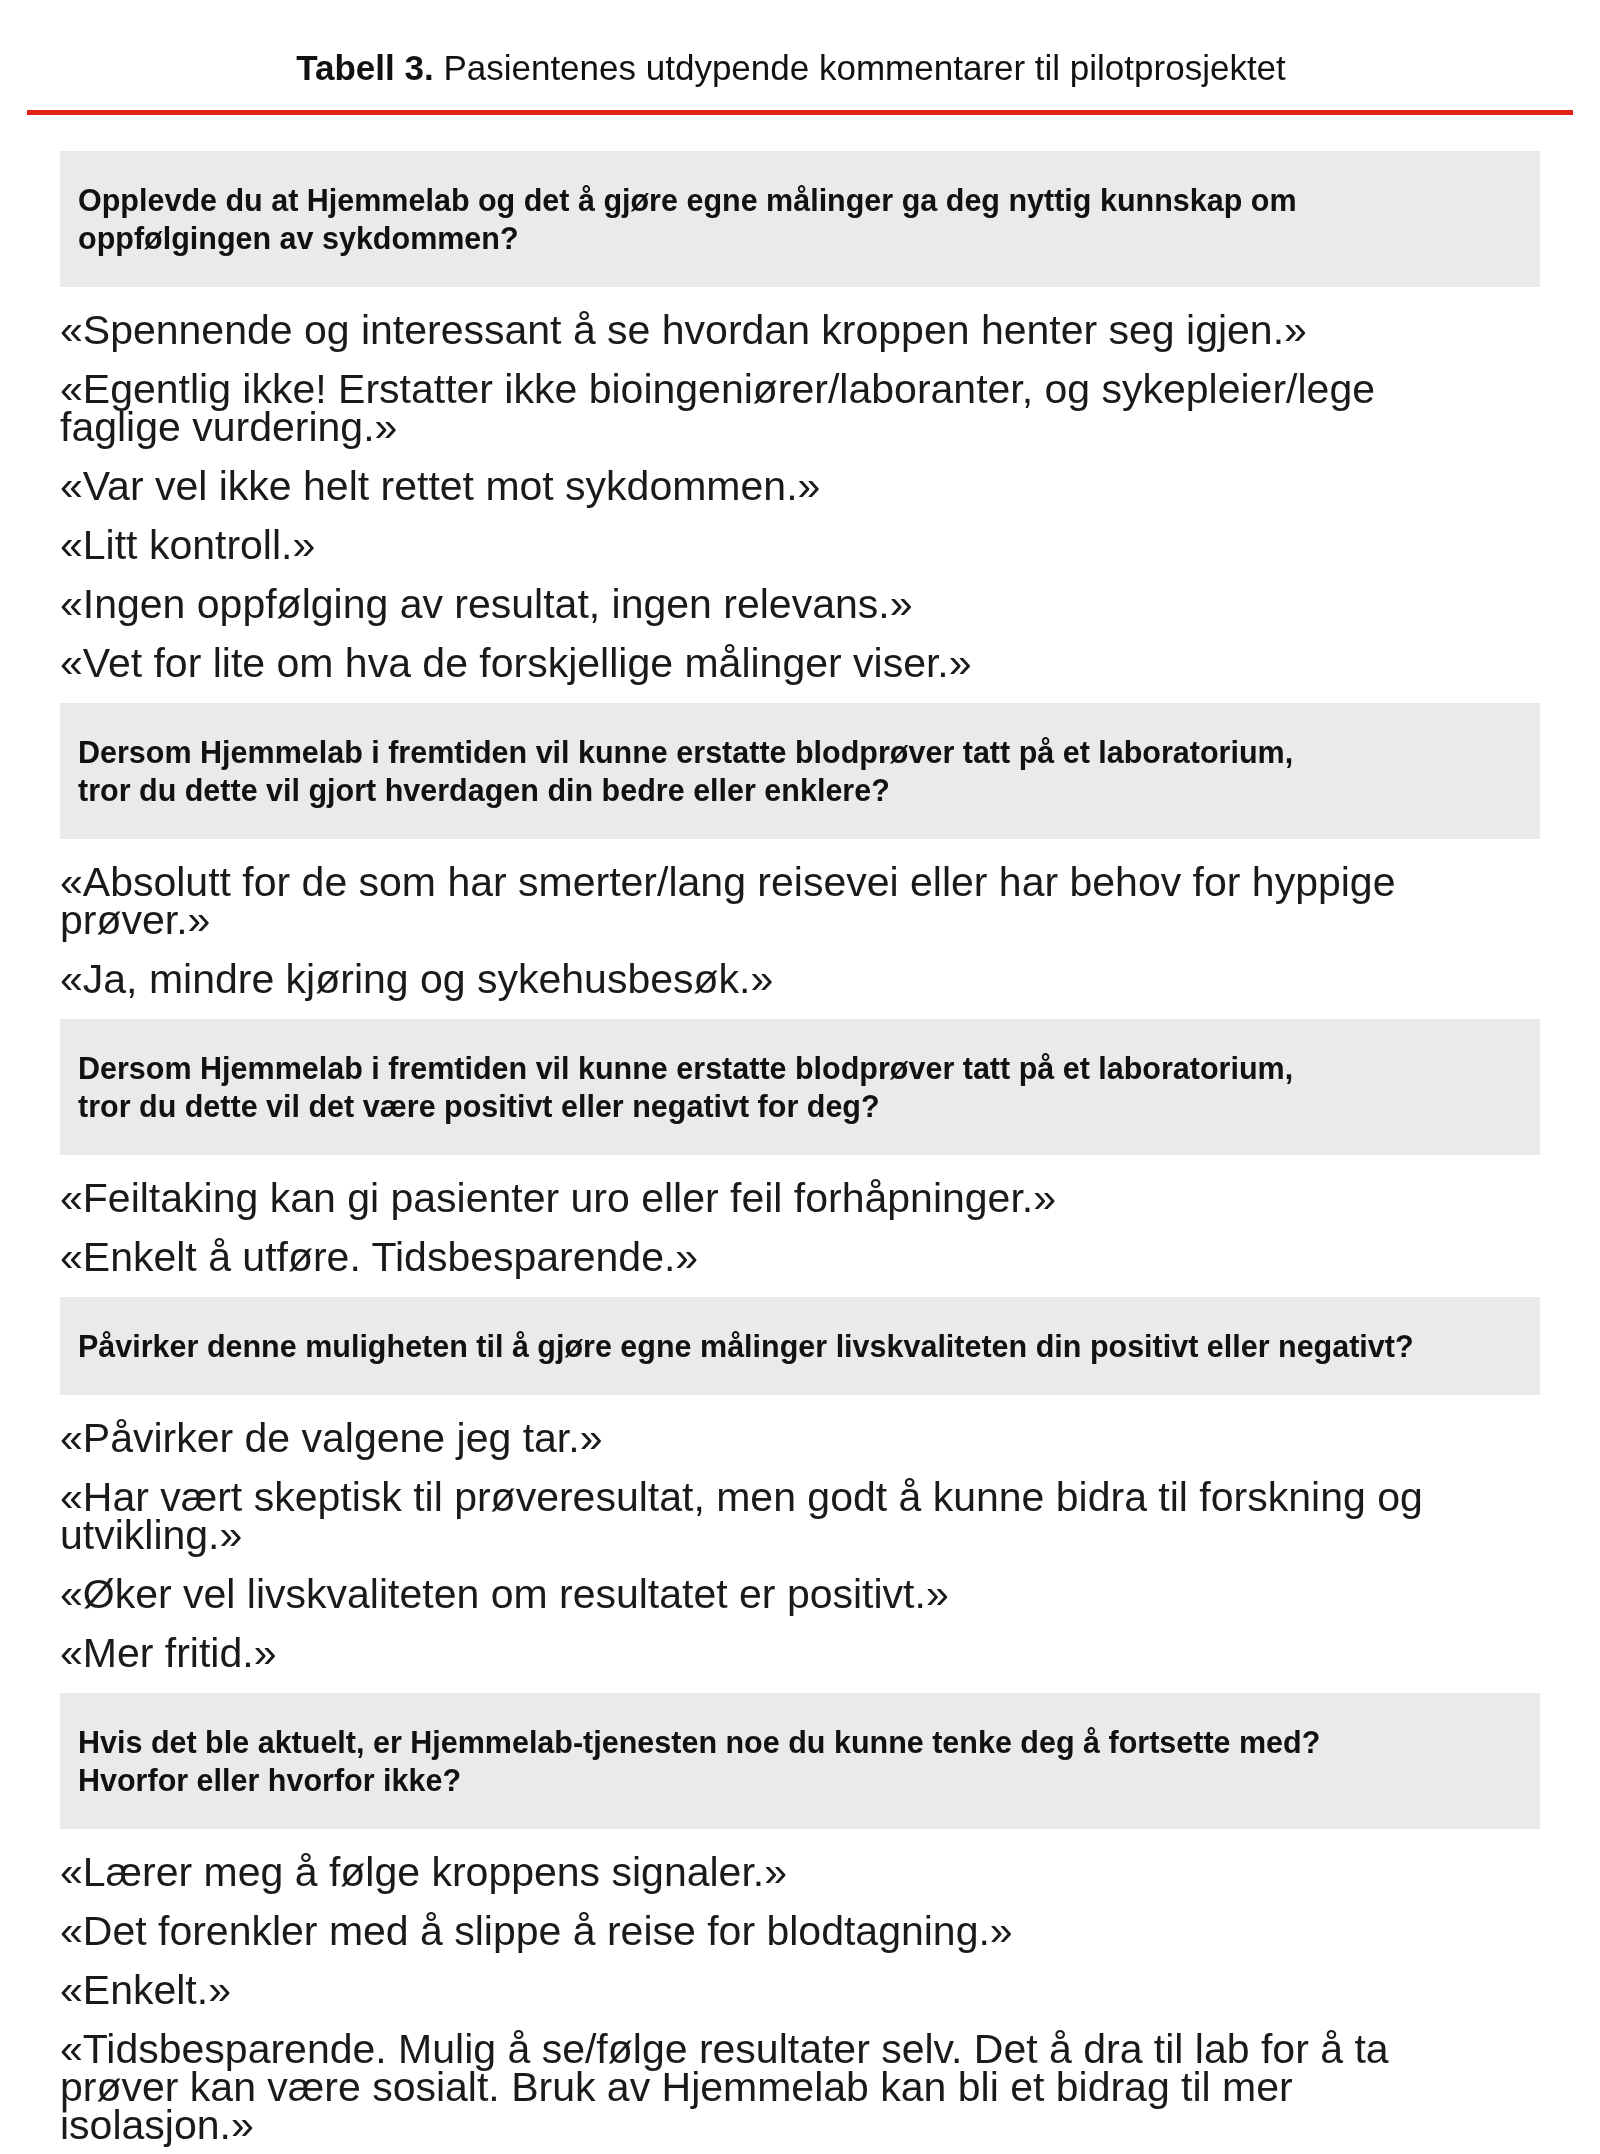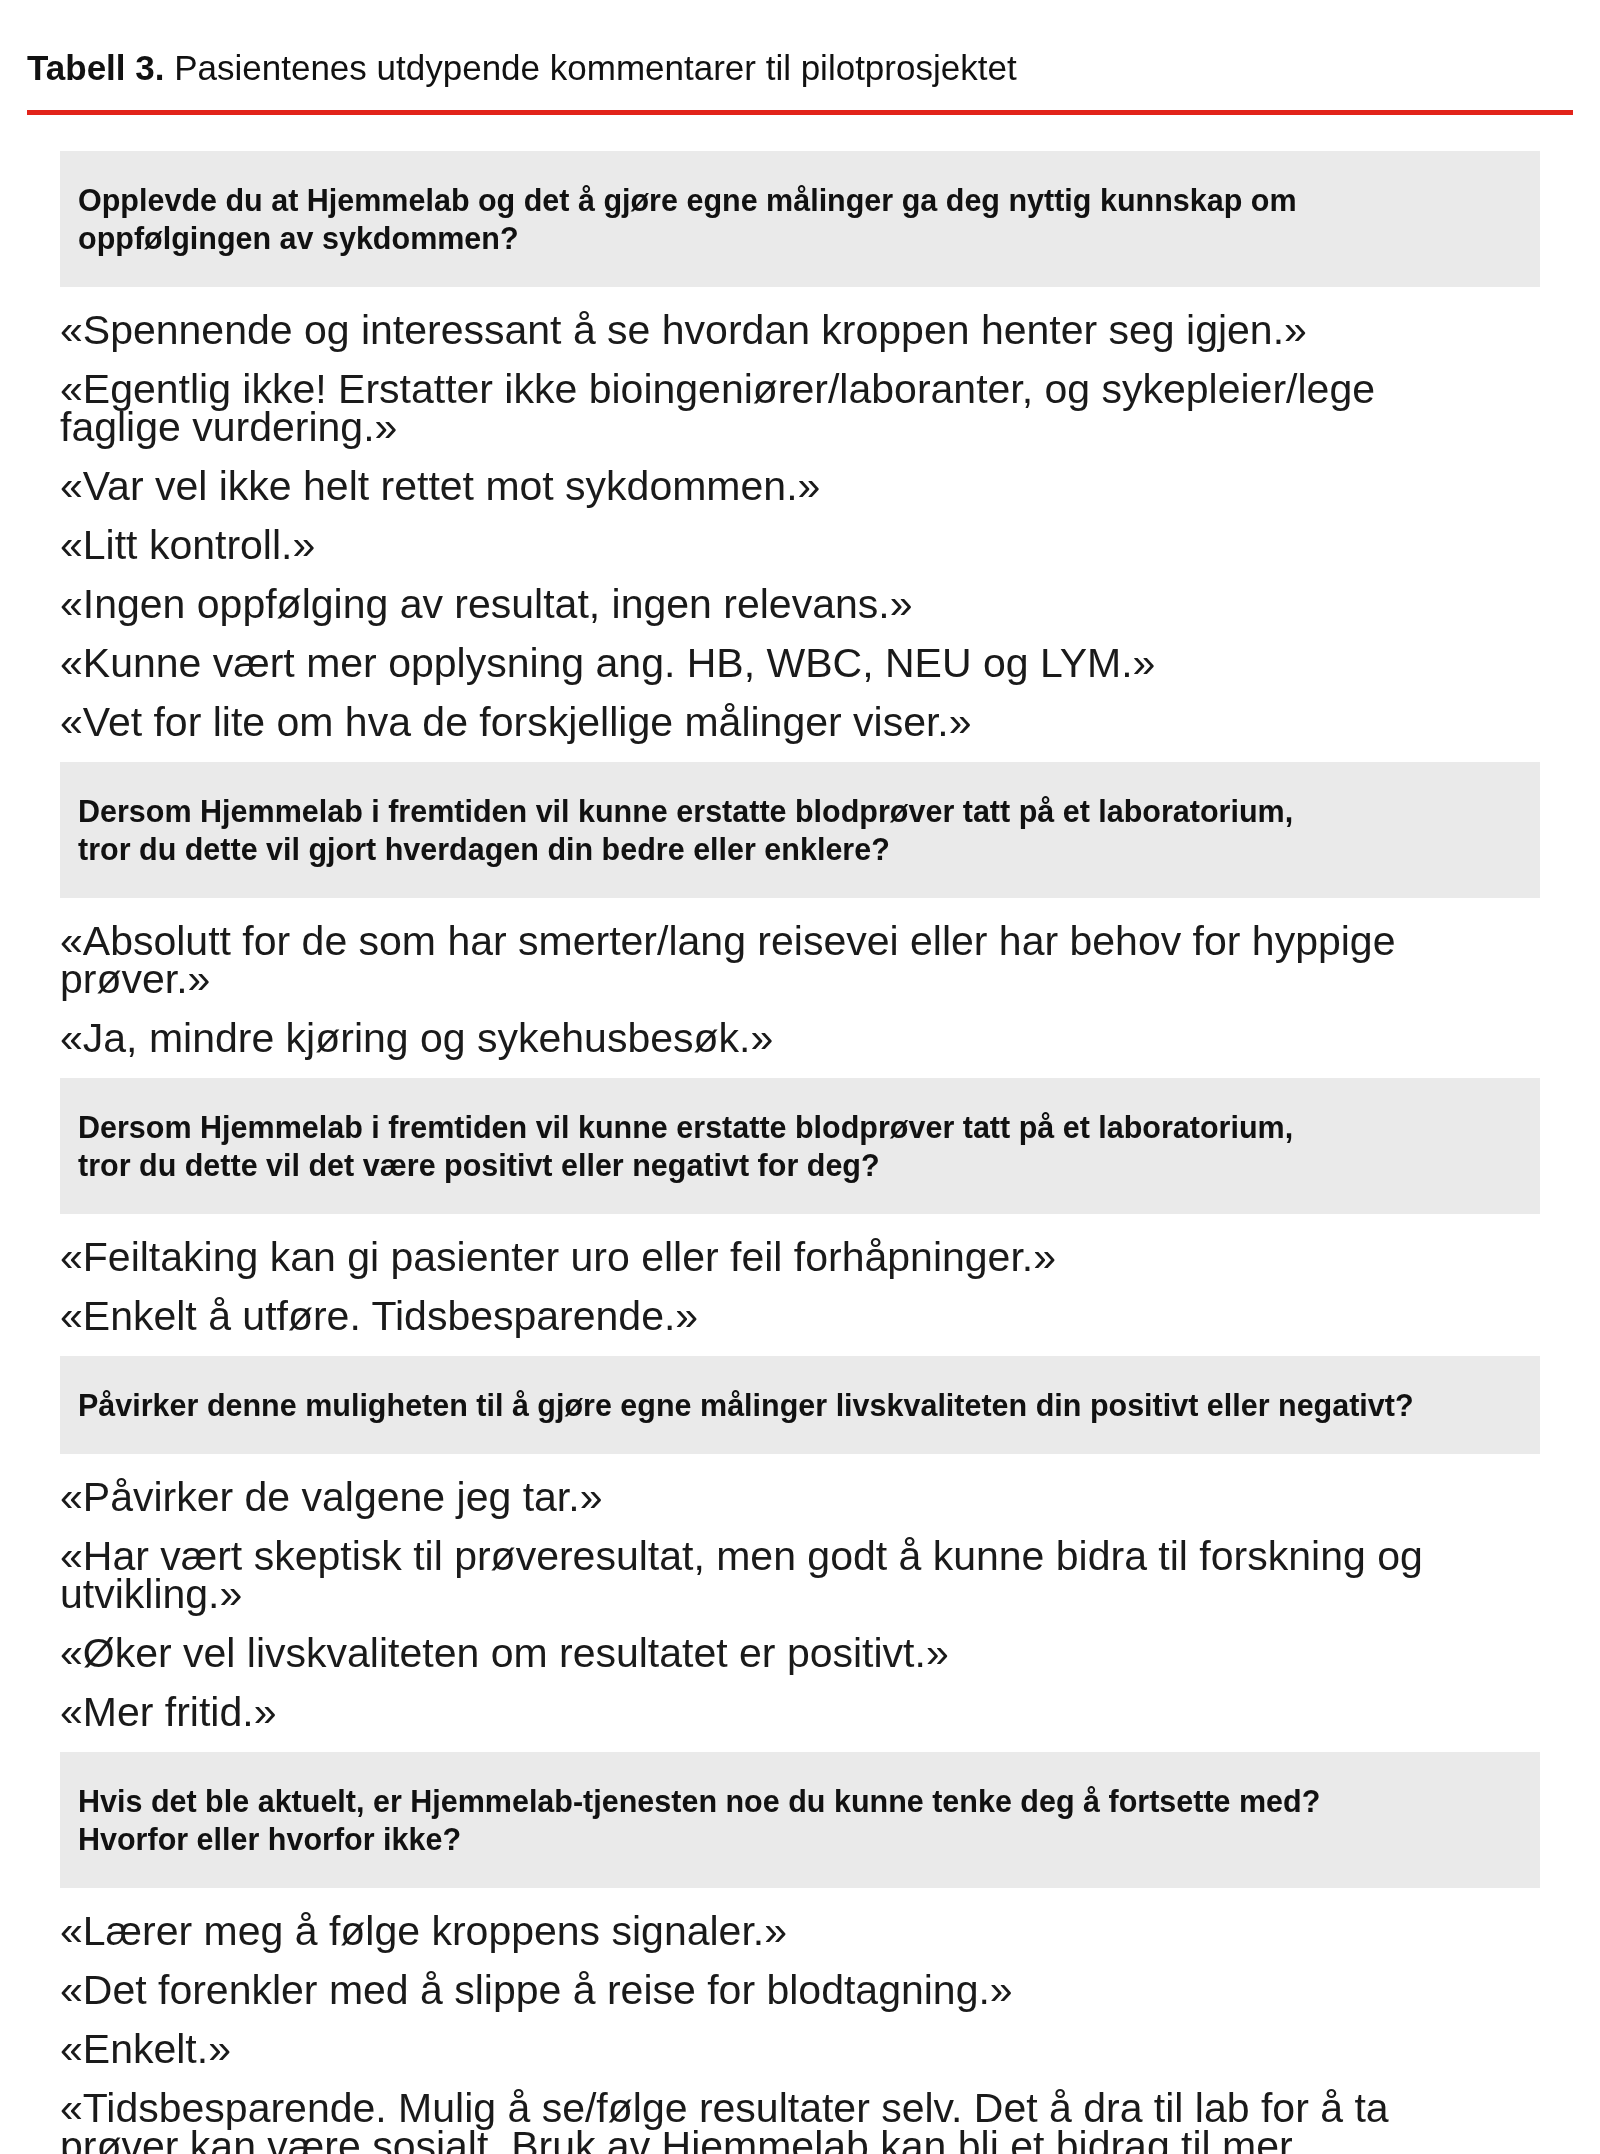--- a/index.html
+++ b/index.html
@@ -10,25 +10,26 @@
   }
   .page {
     position: relative;
     width: 1600px;
     height: 2154px;
     box-sizing: border-box;
     background: #ffffff;
     overflow: hidden;
   }
   .table-title {
-    margin: 46px 27px 0 27px;
+    margin: 46px 27px 0 9px;
     font-size: 35px;
     line-height: 44px;
     color: #111111;
     font-weight: 400;
+    text-align: center;
   }
   .table-title .title-label { font-weight: 700; }
   .rule {
     height: 5px;
     background: var(--accent-red, #e2231a);
     margin: 0 27px;
   }
   .rule.top { margin-top: 20px; }
   .rule.bottom { margin-top: 36px; }
   .content { margin: 0 60px; }
@@ -62,21 +63,20 @@
   <div class="content">
       <div class="qbox">
         <div class="qline">Opplevde du at Hjemmelab og det å gjøre egne målinger ga deg nyttig kunnskap om</div>
         <div class="qline">oppfølgingen av sykdommen?</div>
       </div>
       <p class="quote">«Spennende og interessant å se hvordan kroppen henter seg igjen.»</p>
       <p class="quote">«Egentlig ikke! Erstatter ikke bioingeniører/laboranter, og sykepleier/lege faglige vurdering.»</p>
       <p class="quote">«Var vel ikke helt rettet mot sykdommen.»</p>
       <p class="quote">«Litt kontroll.»</p>
       <p class="quote">«Ingen oppfølging av resultat, ingen relevans.»</p>
-      <p class="quote">«Kunne vært mer opplysning ang. HB, WBC, NEU og LYM.»</p>
       <p class="quote">«Vet for lite om hva de forskjellige målinger viser.»</p>
       <div class="qbox">
         <div class="qline">Dersom Hjemmelab i fremtiden vil kunne erstatte blodprøver tatt på et laboratorium,</div>
         <div class="qline">tror du dette vil gjort hverdagen din bedre eller enklere?</div>
       </div>
       <p class="quote">«Absolutt for de som har smerter/lang reisevei eller har behov for hyppige prøver.»</p>
       <p class="quote">«Ja, mindre kjøring og sykehusbesøk.»</p>
       <div class="qbox">
         <div class="qline">Dersom Hjemmelab i fremtiden vil kunne erstatte blodprøver tatt på et laboratorium,</div>
         <div class="qline">tror du dette vil det være positivt eller negativt for deg?</div>

